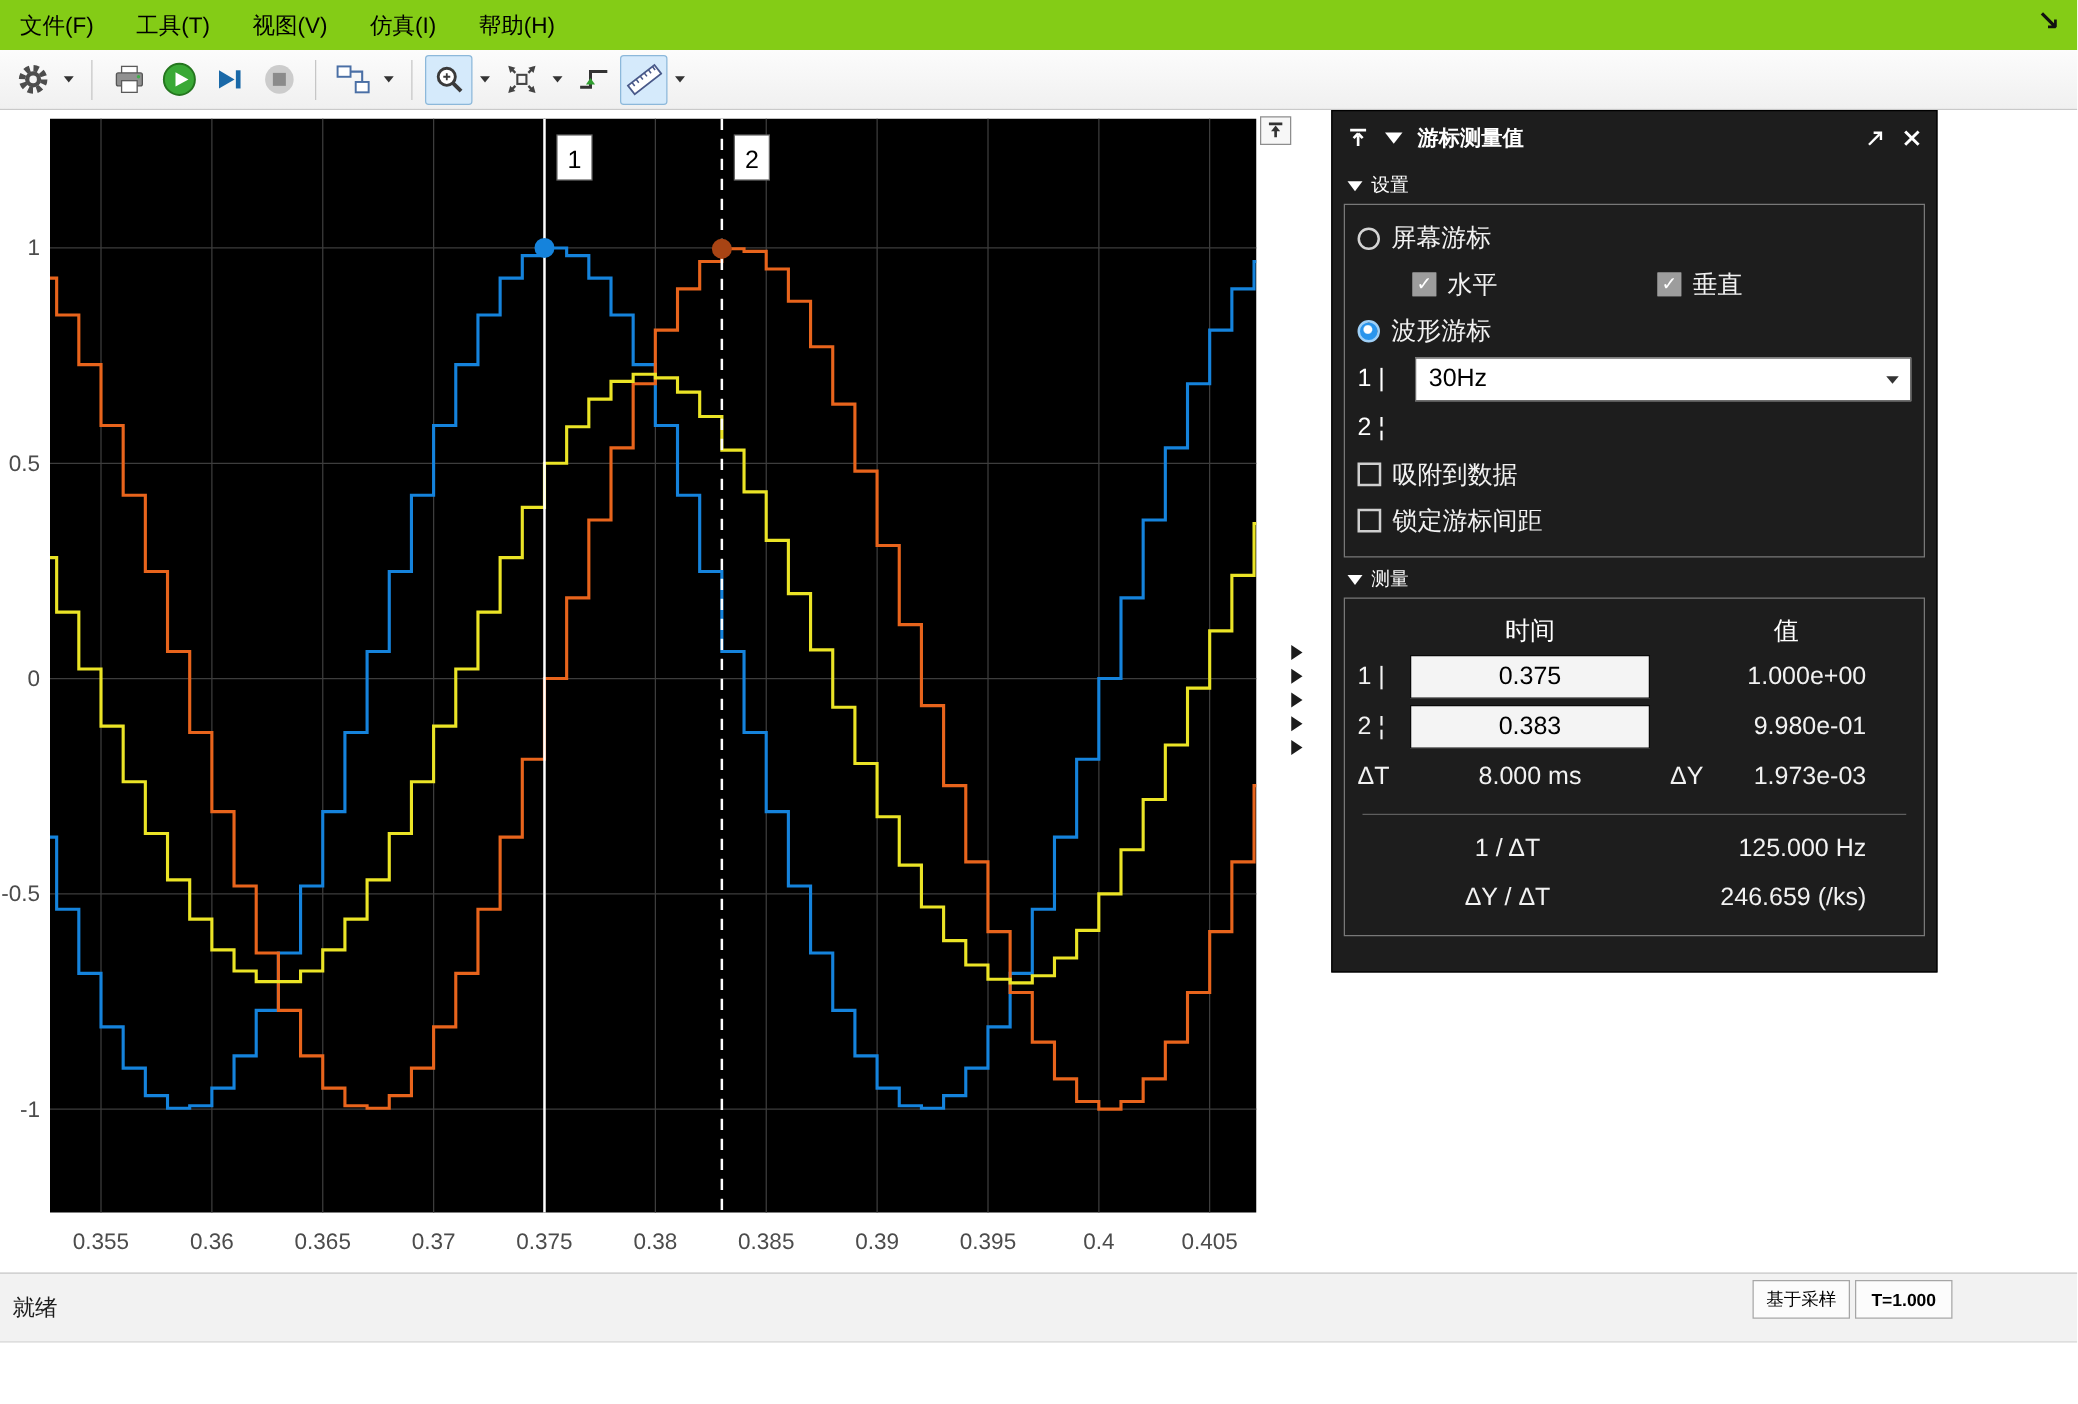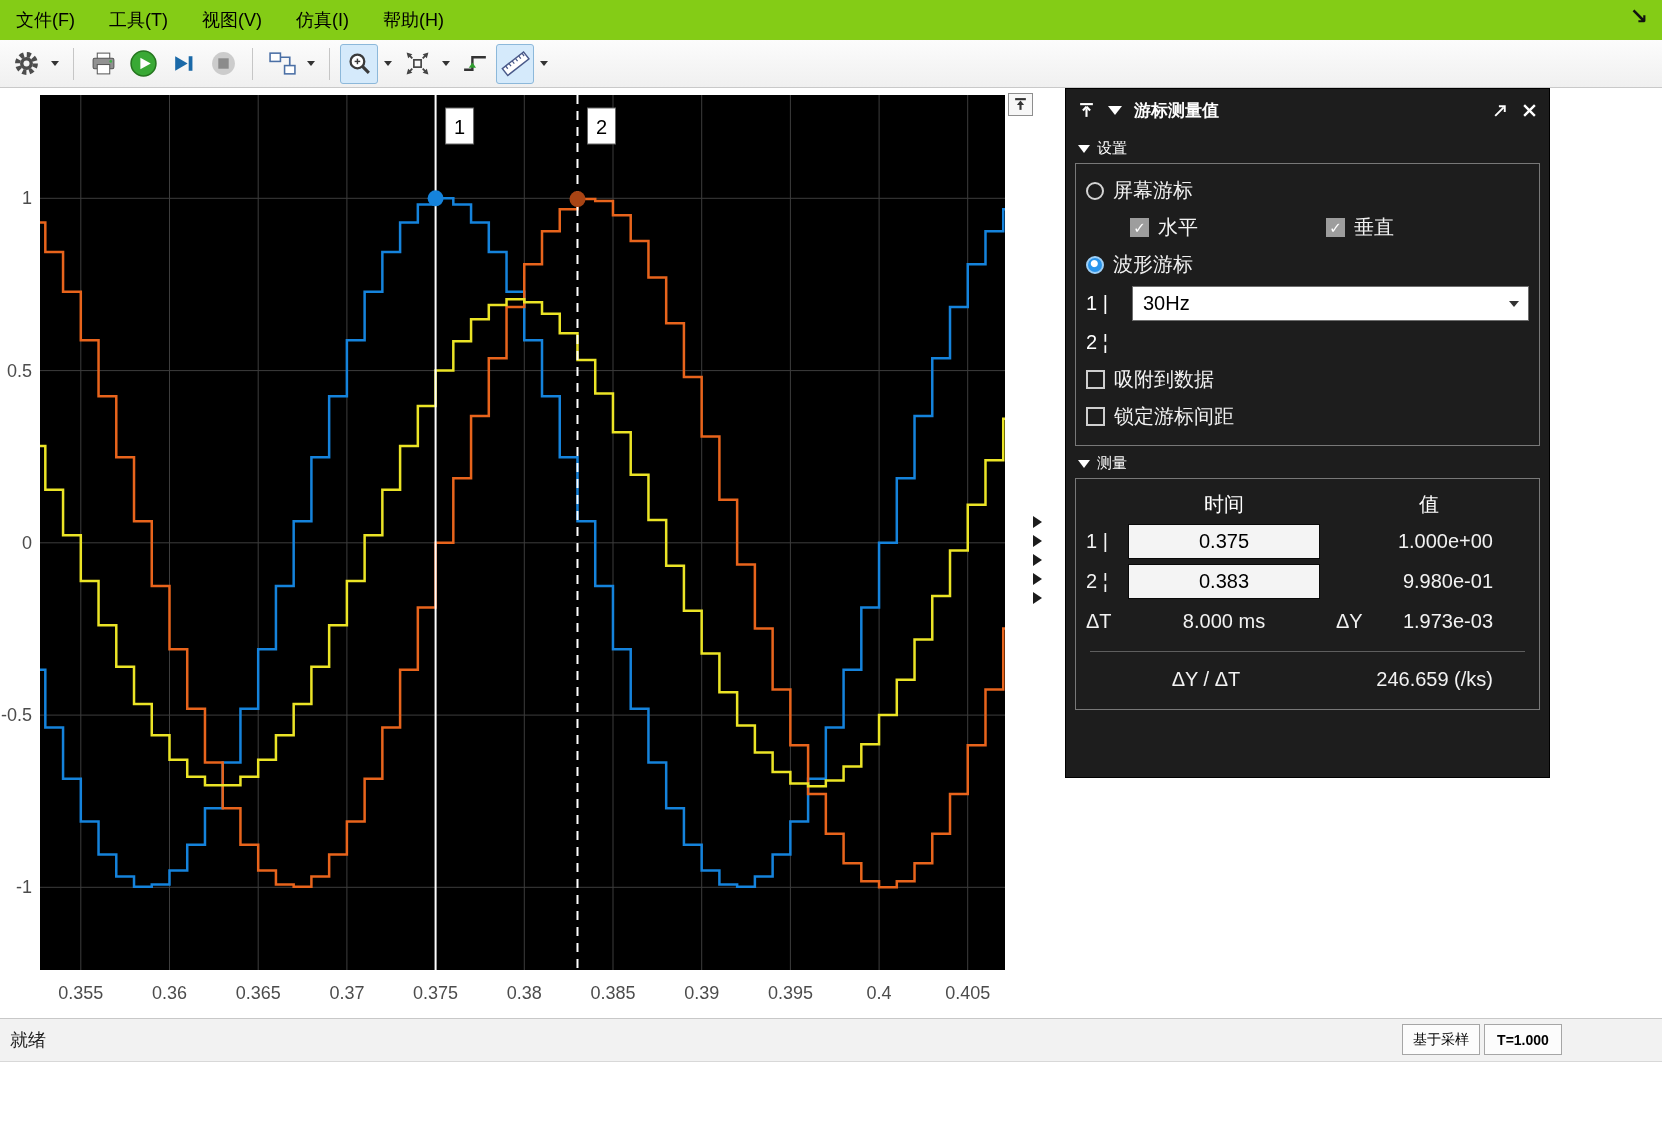--- a/index.html
+++ b/index.html
@@ -75,21 +75,21 @@
   .tfield{width:192px;height:35px;background:#f4f4f4;color:#000;border:1px solid #090909;
     text-align:center;font-size:20px;font-family:"Liberation Sans","DejaVu Sans",sans-serif;}
   .mmid{width:192px;text-align:center;}
   .dylab{width:70px;padding-left:16px;}
   .mval{flex:1;text-align:right;padding-right:36px;}
   .msep{height:1px;background:#5e5e5e;margin:10px 4px 8px;}
   .mrow2{display:flex;align-items:center;height:39px;font-size:20px;}
   .mform{width:240px;text-align:center;}
 
   
-  .status-bar{position:absolute;left:0;top:1018px;width:100%;height:44px;background:#f2f2f2;
+  .status-bar{position:absolute;left:0;top:1018px;width:100%;height:56px;background:#f2f2f2;
     border-top:1px solid #c8c8c8;border-bottom:1px solid #d8d8d8;display:flex;align-items:center;}
   .status-text{margin-left:10px;font-size:18px;color:#1c1c1c;}
   .status-right{position:absolute;right:100px;top:5px;display:flex;gap:4px;}
   .sbox{border:1px solid #a6a6a6;background:#fcfcfc;height:31px;min-width:78px;display:flex;
     align-items:center;justify-content:center;padding:0 10px;font-size:14px;color:#000;}
   .sbox.time{font-weight:bold;}
 </style>
 </head>
 <body>
 
@@ -392,20 +392,24 @@
         <span class="mval">9.980e-01</span>
       </div>
       <div class="mrow">
         <span class="mprefix">ΔT</span>
         <span class="mmid">8.000 ms</span>
         <span class="dylab">ΔY</span>
         <span class="mval">1.973e-03</span>
       </div>
       <div class="msep"></div>
       <div class="mrow2">
+        <span class="mform">1 / ΔT</span>
+        <span class="mval">125.000 Hz</span>
+      </div>
+      <div class="mrow2">
         <span class="mform">ΔY / ΔT</span>
         <span class="mval">246.659 (/ks)</span>
       </div>
     </div>
   </div>
 
   <div class="status-bar">
     <span class="status-text">就绪</span>
     <div class="status-right">
       <span class="sbox">基于采样</span>

